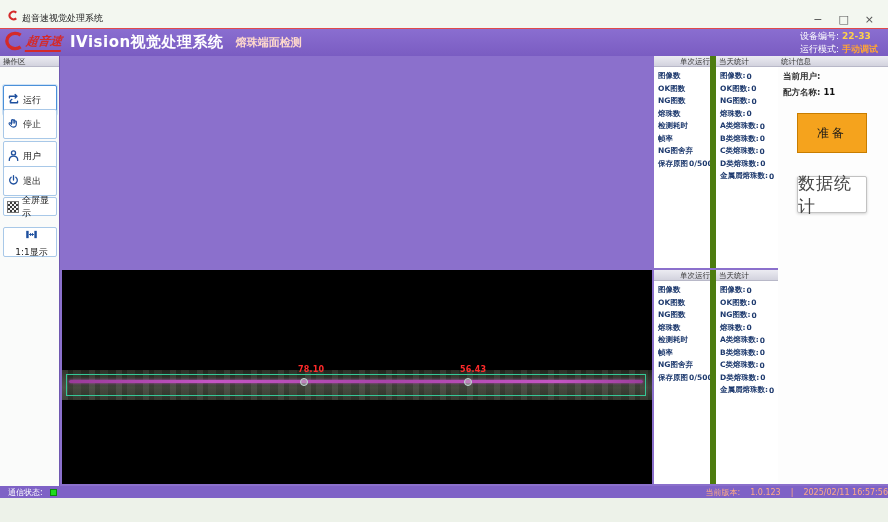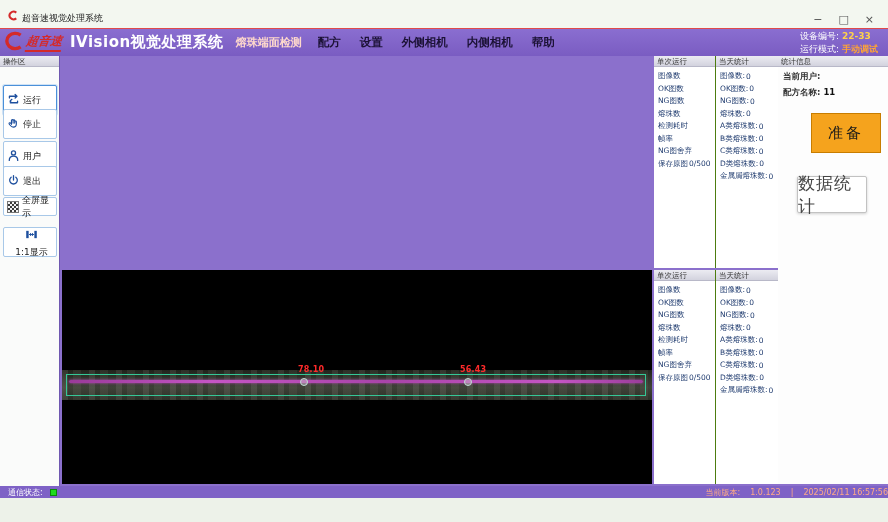--- a/index.html
+++ b/index.html
@@ -47,30 +47,30 @@
   .roi { position:absolute; border:1px solid #35c796; }
   .bead-line { position:absolute; height:4px; border-radius:2px; background:linear-gradient(90deg,#993a99,#c455c4 25%,#a844a8 55%,#c455c4 85%,#9a3d9a); box-shadow:0 0 3px #b84ab8; }
   .ann { position:absolute; color:#ff2a2a; font-size:8px; font-weight:bold; letter-spacing:0.2px; white-space:nowrap; }
   .defect { position:absolute; width:8px; height:8px; border:1px solid #bfe0d4; border-radius:50%; background:rgba(200,200,200,0.45); }
 
   
   .statpanel { position:absolute; left:654px; width:124px; background:#fff; display:flex; }
   #stats1 { top:0; height:212px; }
   #stats2 { top:214px; height:214px; }
   .scol { flex:1 1 50%; overflow:hidden; }
-  .scol.first { border-right:1px solid #4d7c0f; }
+  .scol.first { border-right:6px solid #4d7c0f;text-align:right; }
   .srow { display:flex; align-items:center; height:12.5px; padding-left:4px; font-size:7.5px; color:#1e3a6e; white-space:nowrap; }
   .srow .sv { margin-left:1px; }
-  .srows { padding-top:3px; }
+  .srows { padding-top:3px;font-weight:bold; }
 
   
   .infopanel { position:absolute; left:778px; top:0; width:110px; height:428px; background:#fdfdfd; }
   .info-line { font-size:8.5px; color:#333; font-weight:bold; padding:4px 0 0 5px; white-space:nowrap; }
   .info-line .iv { font-weight:bold; color:#111; margin-left:3px; }
-  .prepare-btn { position:absolute; left:33px; top:57px; width:70px; height:40px; background:#f5a31d; border:1px solid #c87d00; font-size:15px; color:#1a1a1a; display:flex; align-items:center; justify-content:center; letter-spacing:3px; cursor:default; }
+  .prepare-btn { position:absolute; left:19px; top:57px; width:70px; height:40px; background:#f5a31d; border:1px solid #c87d00; font-size:12px; color:#1a1a1a; display:flex; align-items:center; justify-content:center; letter-spacing:3px; cursor:default; }
   .data-btn { position:absolute; left:19px; top:120px; width:70px; height:37px; background:#fff; border:1px solid #c2c2c2; border-radius:2px; box-shadow:0 1px 3px rgba(0,0,0,0.18); font-size:17px; color:#444; display:flex; align-items:center; justify-content:center; letter-spacing:1px; cursor:default; }
 
   
   .statusbar { position:absolute; left:0; top:486px; width:888px; height:12px; background:#7e62c6; display:flex; align-items:center; font-size:8px; }
   .statusbar .left { color:#fff; padding-left:8px; display:flex; align-items:center; gap:7px; }
   .comm-dot { width:7px; height:7px; background:#1ddb1d; border:1px solid #0a8a0a; }
   .statusbar .right { margin-left:auto; color:#ffab85; display:flex; gap:10px; align-items:center; }
 </style>
 </head>
 <body>
@@ -93,27 +93,20 @@
 
   <div class="header">
     <span style="margin-left:2px;">
       <svg width="22" height="22" viewBox="0 0 26 24">
           <path d="M22 5 A 10 9 0 1 0 22 19" fill="none" stroke="#d42a2a" stroke-width="4"></path>
         </svg>
     </span>
     <span class="brand">超音速</span>
     <span class="app-title">IVision视觉处理系统</span>
     <span class="subtitle">熔珠端面检测</span>
-    <nav class="menus">
-      <span>配方</span>
-      <span>设置</span>
-      <span>外侧相机</span>
-      <span>内侧相机</span>
-      <span>帮助</span>
-    </nav>
     <div class="device-info">
       <div><span class="lab">设备编号:</span> <span class="v1">22-33</span></div>
       <div><span class="lab">运行模式:</span> <span class="v2">手动调试</span></div>
     </div>
   </div>
 
   <div class="main">
 
     <div class="sidebar">
       <div class="panel-header">操作区</div>

